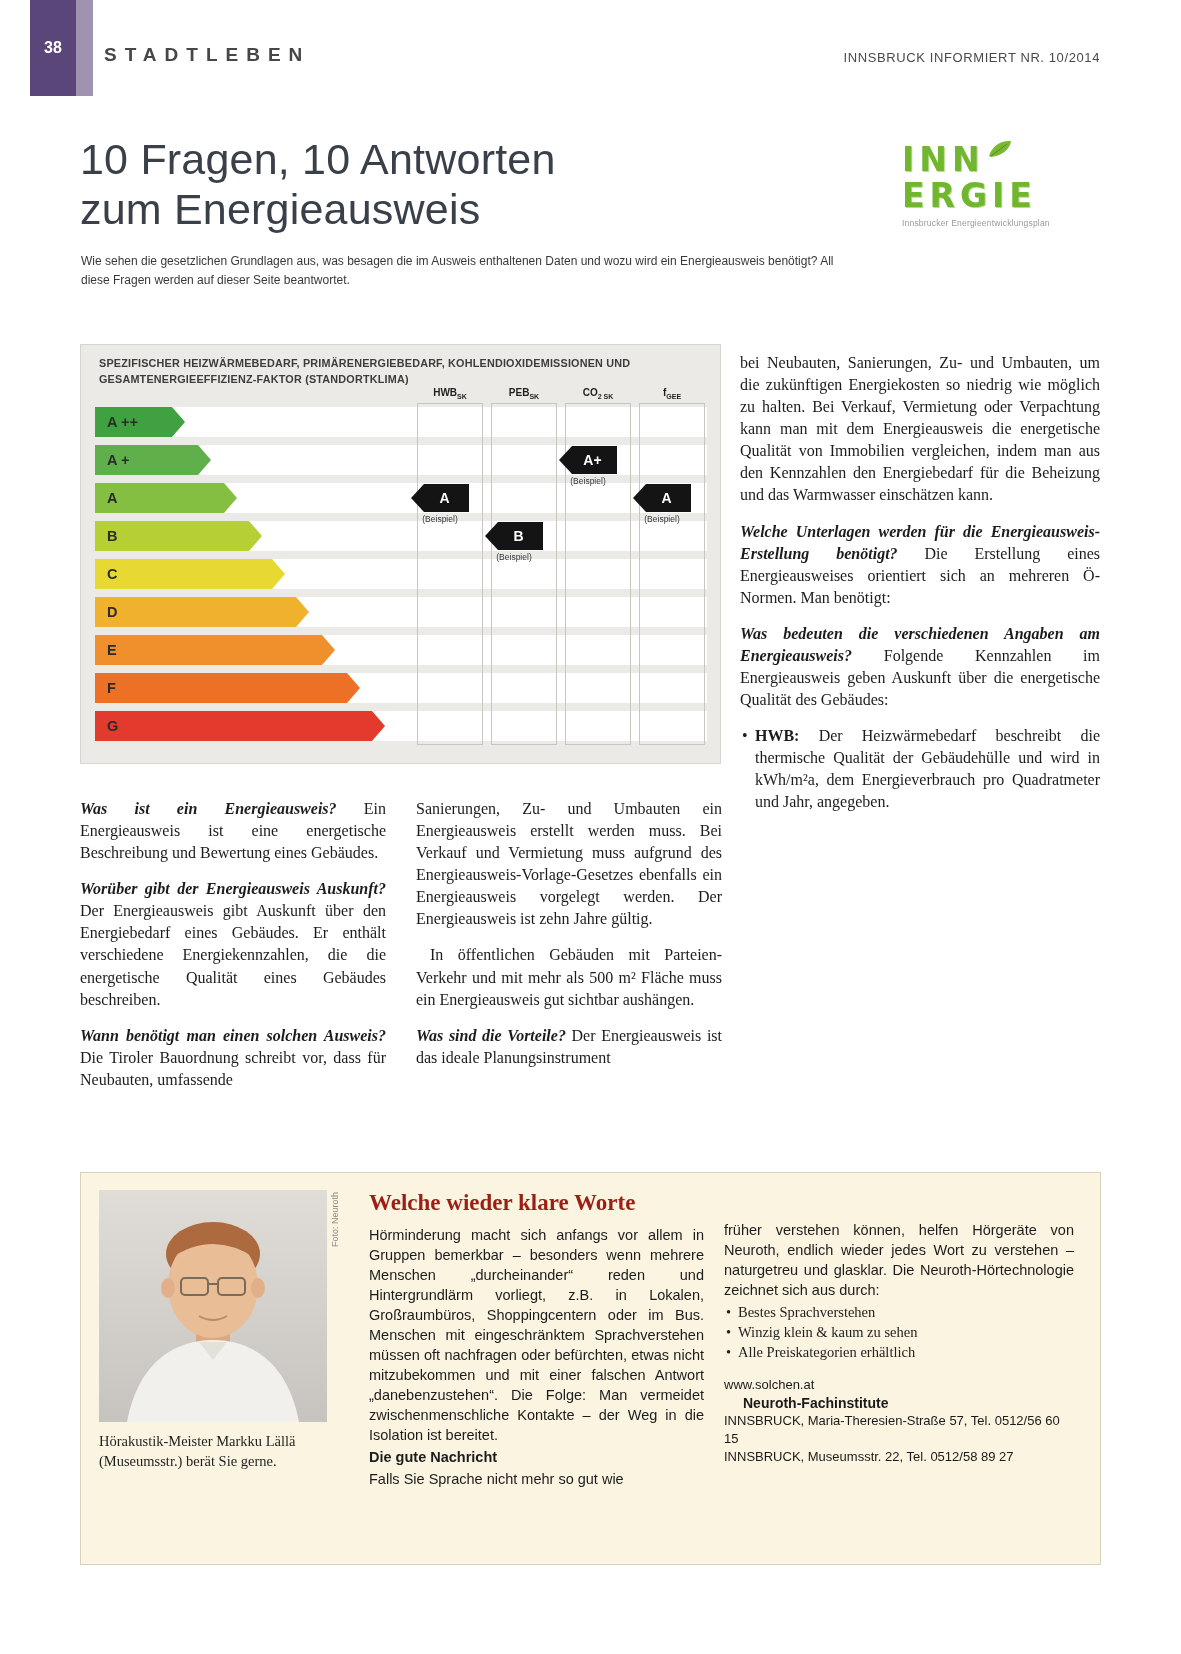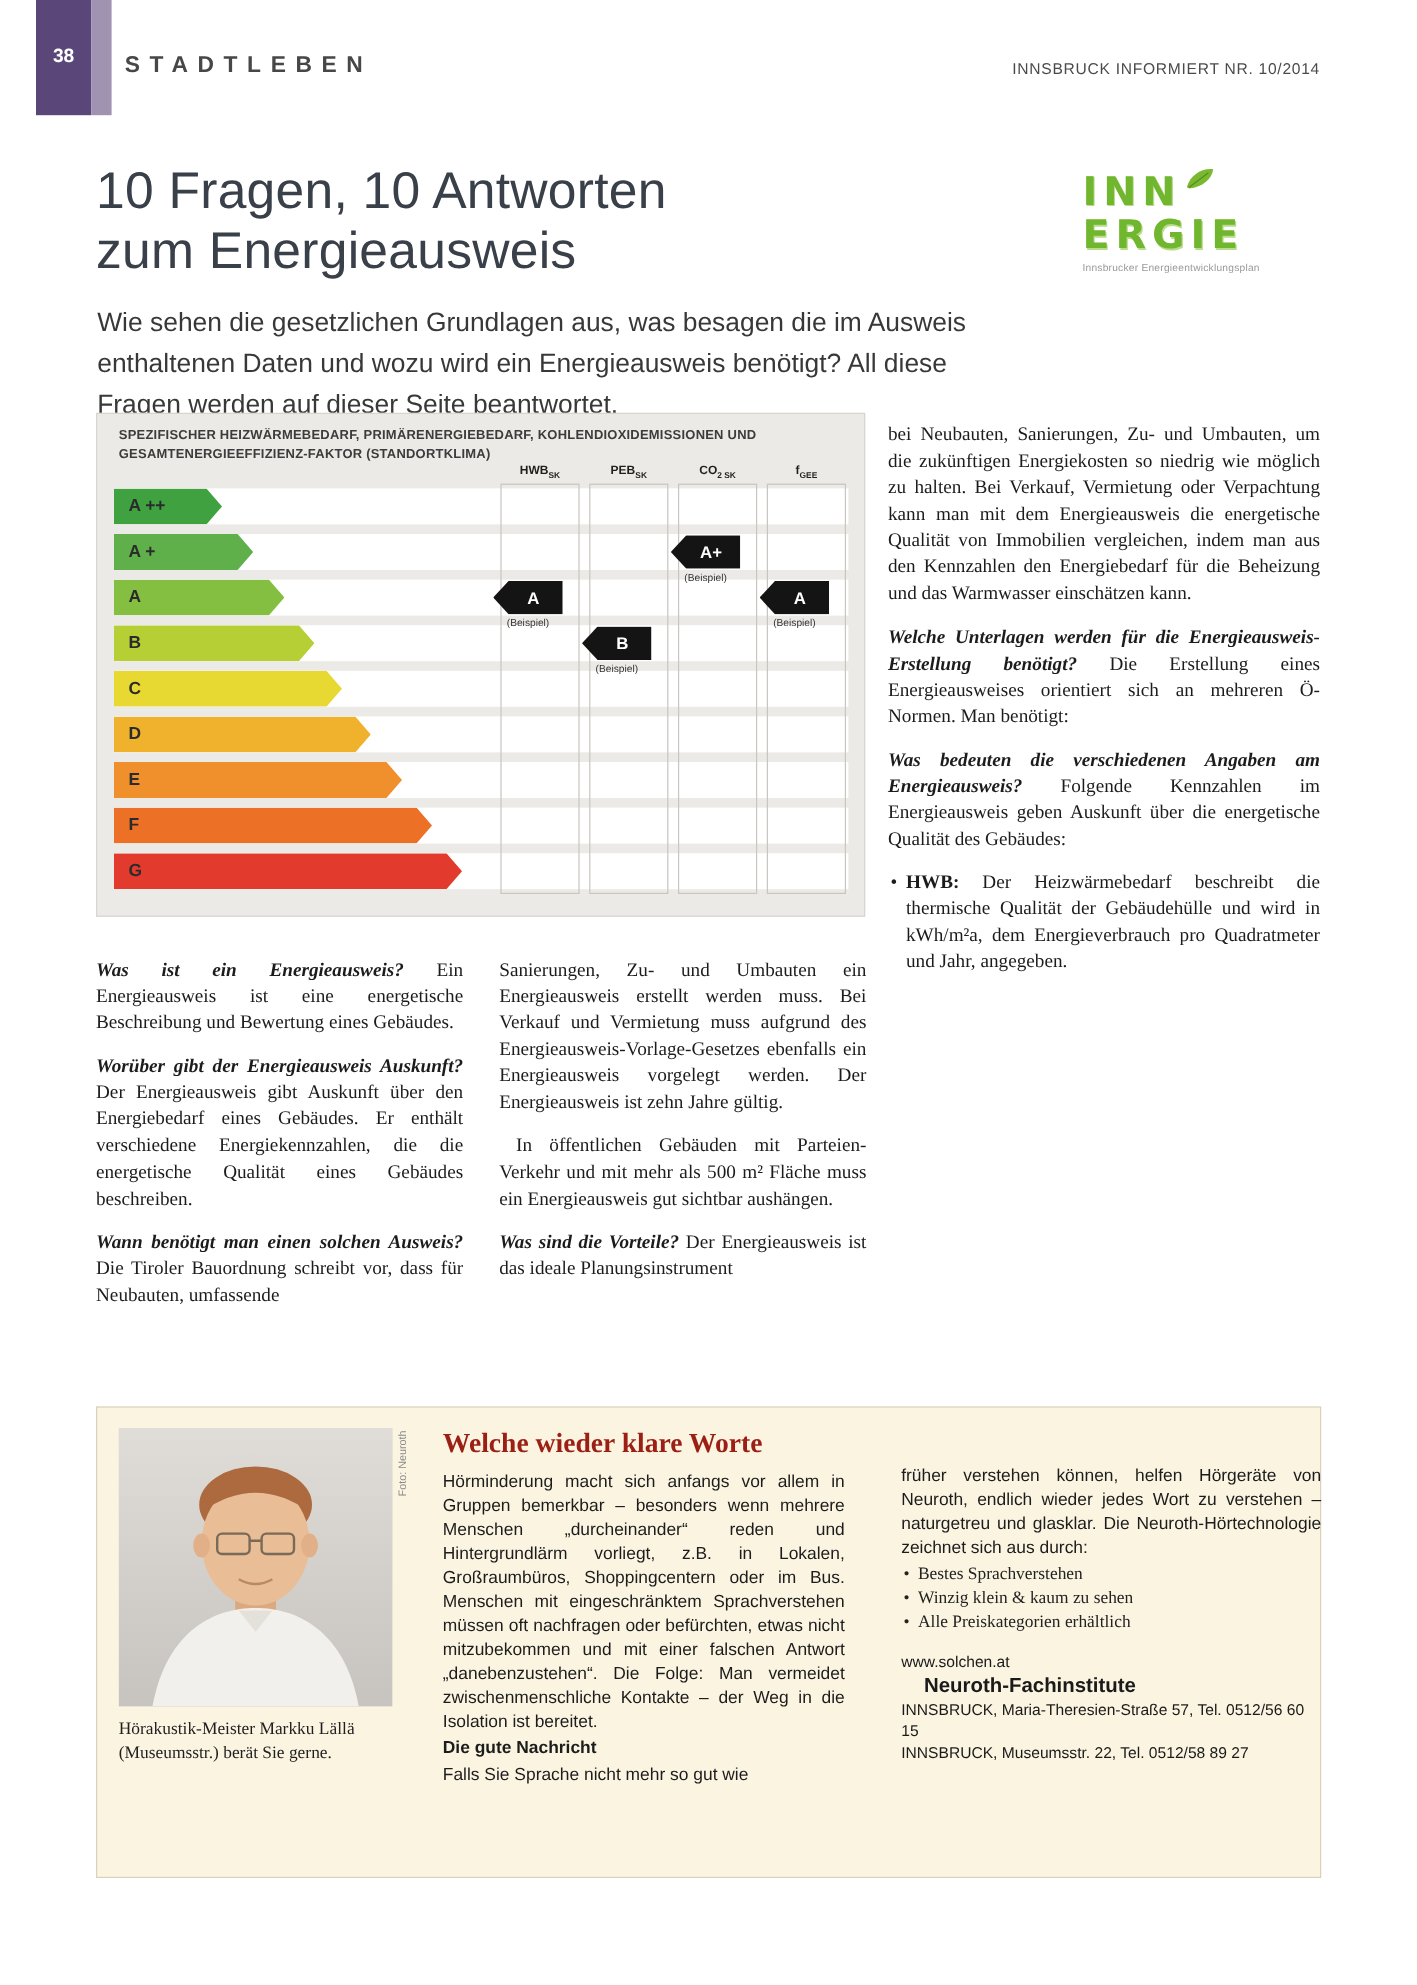--- a/index.html
+++ b/index.html
@@ -17,21 +17,21 @@
   .issue { position:absolute; right:81px; top:50px; font-size:13px; letter-spacing:0.6px; color:#4a4a4a; }
 
   
   h1.article-title { position:absolute; left:80px; top:134px; font-size:43px; line-height:1.17;
                      font-weight:400; color:#3a4049; letter-spacing:0.2px; }
   .logo { position:absolute; left:902px; top:130px; width:170px; }
   .logo-line { font-weight:bold; font-size:33px; color:#71b62f; letter-spacing:5px; line-height:1.08;
                text-shadow:1px 1px 0 #b9dc8a; font-family:"DejaVu Sans", sans-serif; }
   .logo-line .leaf { display:inline-block; vertical-align:super; margin-left:2px; }
   .logo-sub { font-size:8.5px; color:#999; margin-top:5px; letter-spacing:0.2px; }
-  .intro { position:absolute; left:81px; top:252px; width:780px; font-size:22px; line-height:1.55; color:#383838; }
+  .intro { position:absolute; left:81px; top:252px; width:780px; font-size:12px; line-height:1.55; color:#383838; }
 
   
   .chart { position:absolute; left:80px; top:344px; width:641px; height:420px;
            background:#eceae6; border:1px solid #d8d5d0; }
   .chart-title { position:absolute; left:18px; top:10px; width:570px; font-size:10.8px; font-weight:bold;
                  color:#3c3c3c; line-height:1.5; letter-spacing:0.2px; }
   .chart-strip { position:absolute; left:14px; width:612px; height:30px; background:#fff; }
   .chart-bar { position:absolute; left:14px; height:30px;
                clip-path:polygon(0 0, calc(100% - 13px) 0, 100% 50%, calc(100% - 13px) 100%, 0 100%); }
   .chart-bar span { display:block; padding-left:12px; font-weight:bold; font-size:14.5px; color:#2b2b2b; line-height:30px; }
@@ -65,26 +65,26 @@
   .ad-photo { width:228px; height:232px; background:#d5d1cc; overflow:hidden; }
   .photo-credit { position:absolute; left:231px; top:2px; writing-mode:vertical-rl; transform:rotate(180deg);
                   font-size:9px; color:#8a8a8a; }
   .ad-caption { width:238px; margin-top:10px; font-family:"Liberation Serif", serif; font-size:14.5px;
                 line-height:1.35; color:#1f1f1f; }
   .ad-col1 { width:335px; flex:none; }
   .ad-title { font-family:"Liberation Serif", serif; font-size:23px; font-weight:bold; color:#9c1f15; margin-bottom:9px; }
   .ad-body p { font-family:Liberation Sans, sans-serif; font-size:14.5px; line-height:1.38; text-align:justify;
                color:#1c1c1c; margin-bottom:2px; }
   .ad-sub { font-weight:bold; margin-top:1px; }
-  .ad-col2 { width:350px; flex:none; padding-top:30px;margin-left:27px; }
+  .ad-col2 { width:350px; flex:none; padding-top:30px; }
   .ad-col2 ul { list-style:none; margin-top:4px; font-family:"Liberation Serif", serif; font-size:14.5px; }
   .ad-col2 li { position:relative; padding-left:14px; margin-bottom:3px; }
   .ad-col2 li::before { content:"\2022"; position:absolute; left:2px; }
   .contact { margin-top:15px; font-family:"Liberation Sans", sans-serif; font-size:13px; line-height:1.35; color:#1a1a1a; }
-  .contact .brand { font-weight:bold; font-size:17px;padding-left:19px; }
+  .contact .brand { font-weight:bold; font-size:14px;padding-left:19px; }
 </style>
 </head>
 <body>
 
 <div class="page">
 
   <div class="corner-dark">
     <span>38</span>
   </div>
   <div class="corner-light"></div>

